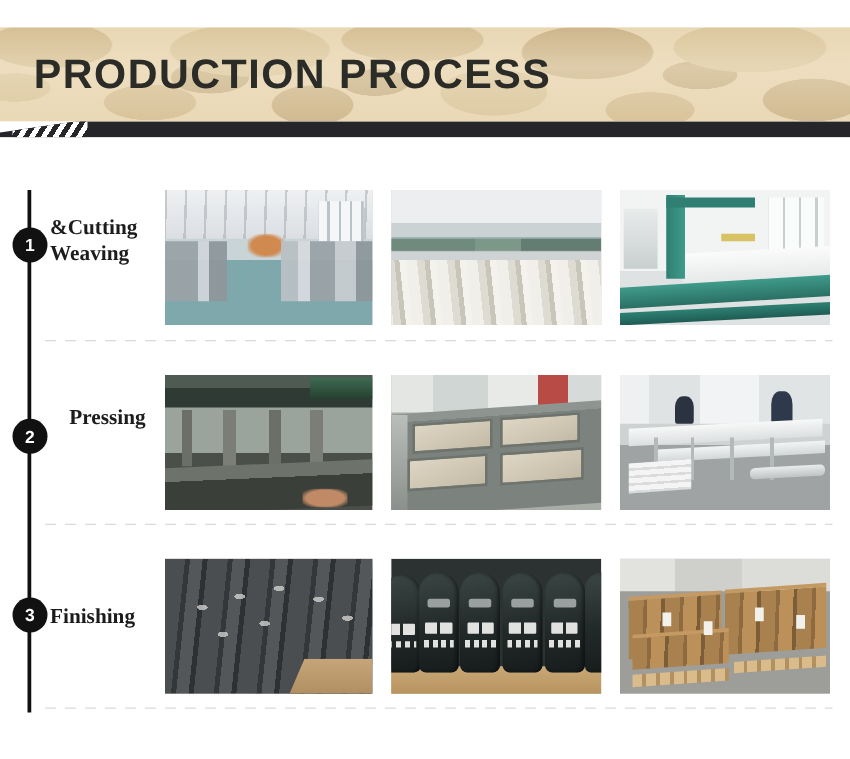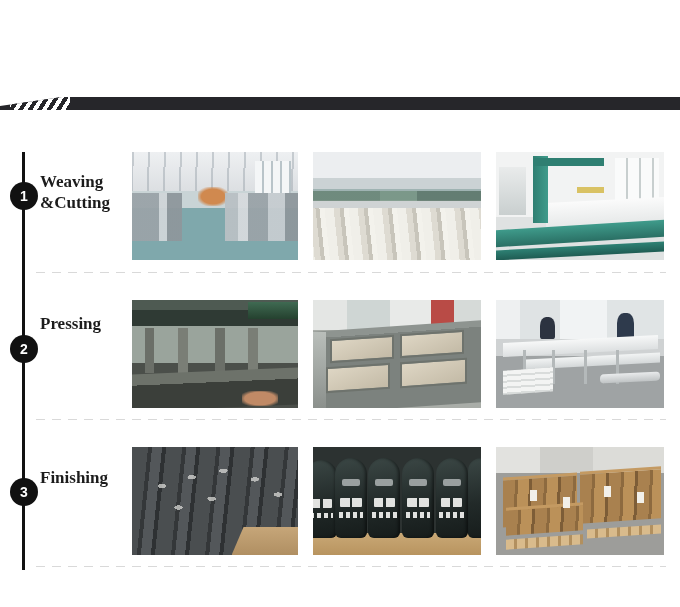--- a/index.html
+++ b/index.html
@@ -133,22 +133,22 @@
     position: absolute;
     left: 40px;
     width: 92px;
     font-family: "Liberation Serif", serif;
     font-size: 17px;
     font-weight: bold;
     color: #1c1c1c;
     line-height: 1.22;
   }
   .label-1 { top: 172px; }
-  .label-2 { top: 314px; }
-  .label-3 { top: 468px; }
+  .label-2 { top: 324px; text-align: center; }
+  .label-3 { top: 483px; }
 
   
   .divider {
     position: absolute;
     left: 36px;
     width: 630px;
     height: 1px;
     background-image: linear-gradient(90deg, #d9d9d9 0 9px, transparent 9px 16px);
     background-size: 16px 1px;
   }
@@ -489,31 +489,36 @@
     transform: skewY(-4deg);
   }
   .ph-3c .p1 { left: 6%;  bottom: 8%;  width: 46%; height: 9%; }
   .ph-3c .p2 { left: 54%; bottom: 18%; width: 44%; height: 8%; }
 </style>
 </head>
 <body>
 
 <div id="page">
 
+  <div class="banner">
+    <div class="camo"></div>
+    <div class="camo-wash"></div>
+    <div class="banner-title">PRODUCTION PROCESS</div>
+  </div>
 
   <div class="banner-stripe">
     <div class="stripe-hatch"></div>
   </div>
 
   <div class="timeline-rail"></div>
 
   <div class="step-badge badge-1">1</div>
   <div class="step-label label-1">
+    <div>&amp;Cutting</div>
     <div>Weaving</div>
-    <div>&amp;Cutting</div>
   </div>
 
   <div class="photo r1 c1">
     <div class="photo-inner ph-1a">
       <div class="win"></div>
       <div class="warm"></div>
     </div>
   </div>
 
   <div class="photo r1 c2">

